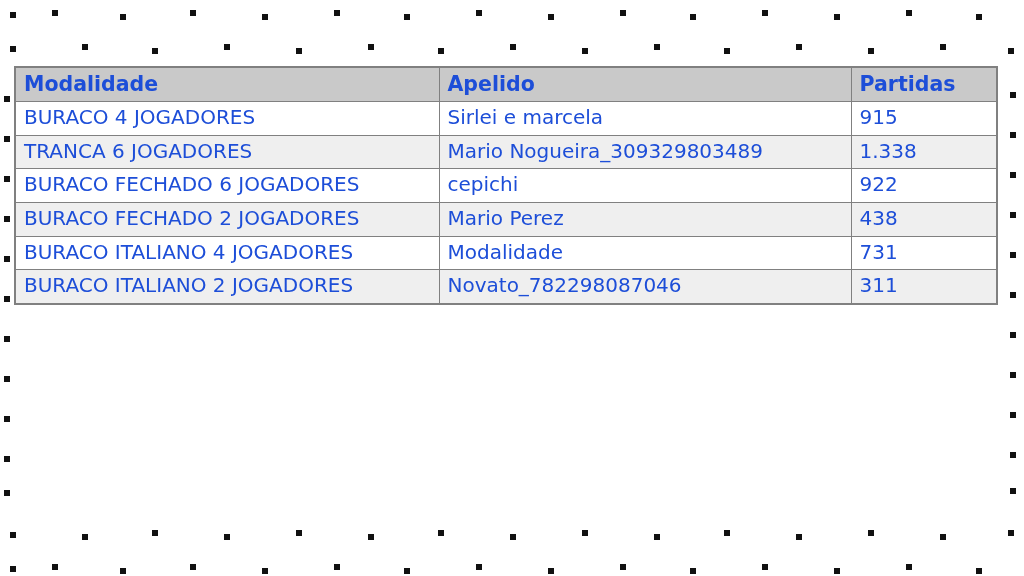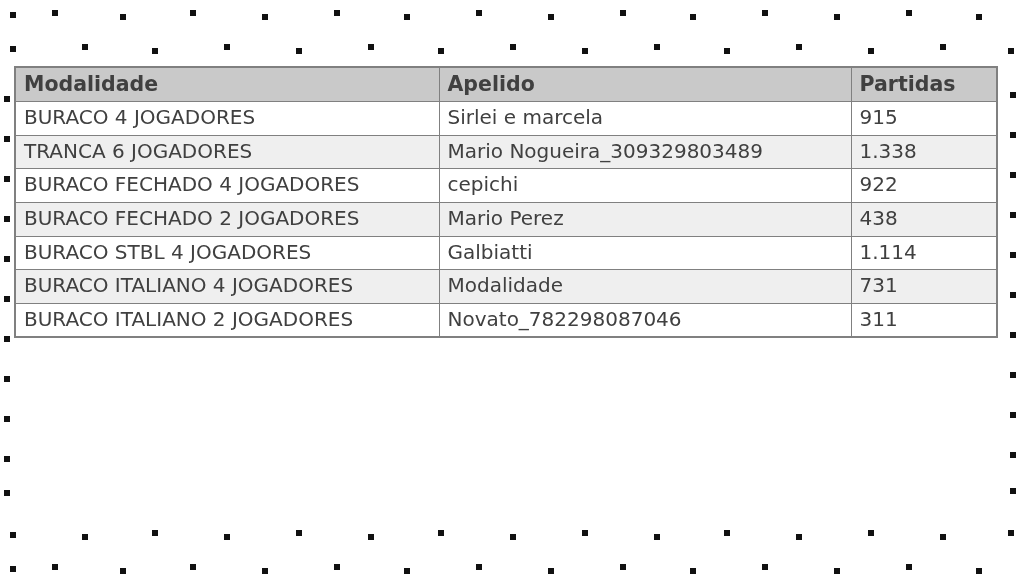--- a/index.html
+++ b/index.html
@@ -46,21 +46,21 @@
   table.data-table th,
   table.data-table td {
     border: 1px solid #808080;
     padding: 3px 6px 4px 8px;
     font-size: 20px;
     line-height: 1.28;
     text-align: left;
     vertical-align: middle;
     white-space: nowrap;
     overflow: hidden;
-    color: #404040;
+    color: #1d4ed8;
     height: 32px;
     box-sizing: border-box;
   }
 
   table.data-table th {
     background: #c9c9c9;
     font-weight: bold;
     font-size: 20.5px;
   }
 
@@ -182,35 +182,30 @@
           <td>BURACO 4 JOGADORES</td>
           <td>Sirlei e marcela</td>
           <td>915</td>
         </tr>
         <tr>
           <td>TRANCA 6 JOGADORES</td>
           <td>Mario Nogueira_309329803489</td>
           <td>1.338</td>
         </tr>
         <tr>
-          <td>BURACO FECHADO 4 JOGADORES</td>
+          <td>BURACO FECHADO 6 JOGADORES</td>
           <td>cepichi</td>
           <td>922</td>
         </tr>
         <tr>
           <td>BURACO FECHADO 2 JOGADORES</td>
           <td>Mario Perez</td>
           <td>438</td>
         </tr>
         <tr>
-          <td>BURACO STBL 4 JOGADORES</td>
-          <td>Galbiatti</td>
-          <td>1.114</td>
-        </tr>
-        <tr>
           <td>BURACO ITALIANO 4 JOGADORES</td>
           <td>Modalidade</td>
           <td>731</td>
         </tr>
         <tr>
           <td>BURACO ITALIANO 2 JOGADORES</td>
           <td>Novato_782298087046</td>
           <td>311</td>
         </tr>
       </tbody>

